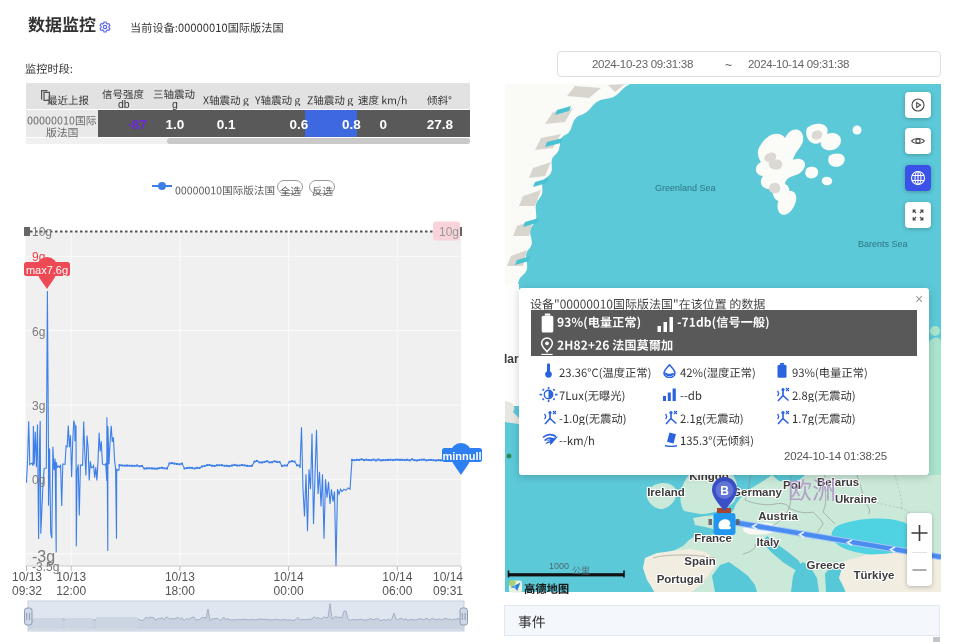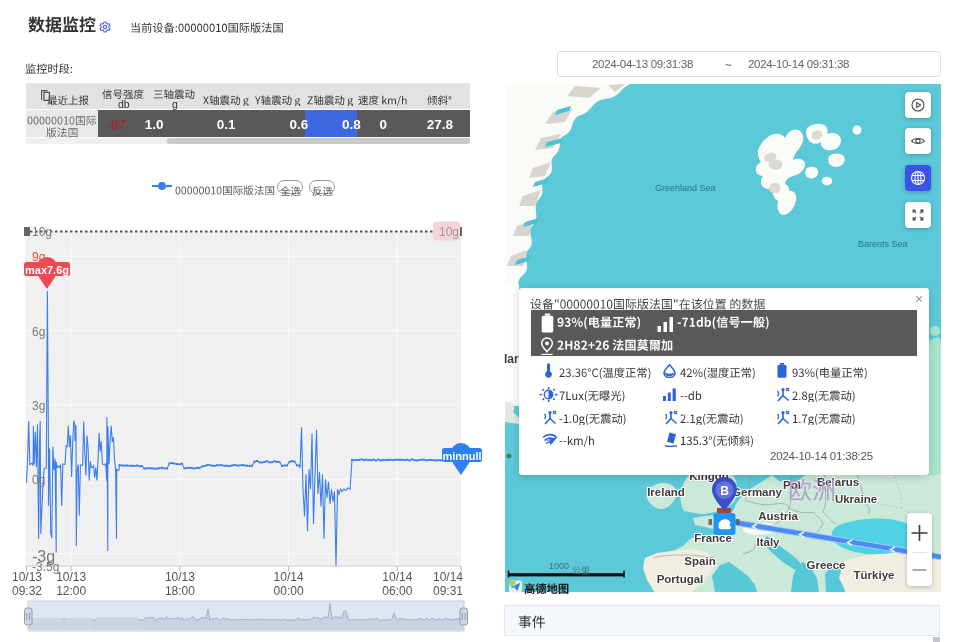--- a/index.html
+++ b/index.html
@@ -76,22 +76,22 @@
 <div style="position:absolute;left:27.0px;top:111.5px;width:70px;height:11px;"><svg width="70" height="11" viewBox="0 0 70 11">
       <g transform="translate(0,9.5)">
         <path d="M3.0 0.1C4.5 0.1 5.5 -1.2 5.5 -4.0C5.5 -6.7 4.5 -8.1 3.0 -8.1C1.5 -8.1 0.5 -6.7 0.5 -4.0C0.5 -1.2 1.5 0.1 3.0 0.1ZM3.0 -0.7C2.1 -0.7 1.5 -1.7 1.5 -4.0C1.5 -6.3 2.1 -7.3 3.0 -7.3C3.9 -7.3 4.5 -6.3 4.5 -4.0C4.5 -1.7 3.9 -0.7 3.0 -0.7Z M9.0 0.1C10.5 0.1 11.5 -1.2 11.5 -4.0C11.5 -6.7 10.5 -8.1 9.0 -8.1C7.5 -8.1 6.5 -6.7 6.5 -4.0C6.5 -1.2 7.5 0.1 9.0 0.1ZM9.0 -0.7C8.1 -0.7 7.5 -1.7 7.5 -4.0C7.5 -6.3 8.1 -7.3 9.0 -7.3C9.9 -7.3 10.5 -6.3 10.5 -4.0C10.5 -1.7 9.9 -0.7 9.0 -0.7Z M15.0 0.1C16.5 0.1 17.5 -1.2 17.5 -4.0C17.5 -6.7 16.5 -8.1 15.0 -8.1C13.5 -8.1 12.5 -6.7 12.5 -4.0C12.5 -1.2 13.5 0.1 15.0 0.1ZM15.0 -0.7C14.1 -0.7 13.5 -1.7 13.5 -4.0C13.5 -6.3 14.1 -7.3 15.0 -7.3C15.9 -7.3 16.5 -6.3 16.5 -4.0C16.5 -1.7 15.9 -0.7 15.0 -0.7Z M21.0 0.1C22.5 0.1 23.4 -1.2 23.4 -4.0C23.4 -6.7 22.5 -8.1 21.0 -8.1C19.5 -8.1 18.5 -6.7 18.5 -4.0C18.5 -1.2 19.5 0.1 21.0 0.1ZM21.0 -0.7C20.1 -0.7 19.5 -1.7 19.5 -4.0C19.5 -6.3 20.1 -7.3 21.0 -7.3C21.9 -7.3 22.5 -6.3 22.5 -4.0C22.5 -1.7 21.9 -0.7 21.0 -0.7Z M27.0 0.1C28.5 0.1 29.4 -1.2 29.4 -4.0C29.4 -6.7 28.5 -8.1 27.0 -8.1C25.5 -8.1 24.5 -6.7 24.5 -4.0C24.5 -1.2 25.5 0.1 27.0 0.1ZM27.0 -0.7C26.1 -0.7 25.5 -1.7 25.5 -4.0C25.5 -6.3 26.1 -7.3 27.0 -7.3C27.9 -7.3 28.5 -6.3 28.5 -4.0C28.5 -1.7 27.9 -0.7 27.0 -0.7Z M33.0 0.1C34.5 0.1 35.4 -1.2 35.4 -4.0C35.4 -6.7 34.5 -8.1 33.0 -8.1C31.5 -8.1 30.5 -6.7 30.5 -4.0C30.5 -1.2 31.5 0.1 33.0 0.1ZM33.0 -0.7C32.1 -0.7 31.5 -1.7 31.5 -4.0C31.5 -6.3 32.1 -7.3 33.0 -7.3C33.9 -7.3 34.5 -6.3 34.5 -4.0C34.5 -1.7 33.9 -0.7 33.0 -0.7Z M36.9 0.0H41.3V-0.8H39.7V-7.9H38.9C38.5 -7.7 38.0 -7.5 37.3 -7.4V-6.7H38.7V-0.8H36.9Z M45.0 0.1C46.5 0.1 47.4 -1.2 47.4 -4.0C47.4 -6.7 46.5 -8.1 45.0 -8.1C43.4 -8.1 42.5 -6.7 42.5 -4.0C42.5 -1.2 43.4 0.1 45.0 0.1ZM45.0 -0.7C44.1 -0.7 43.4 -1.7 43.4 -4.0C43.4 -6.3 44.1 -7.3 45.0 -7.3C45.9 -7.3 46.5 -6.3 46.5 -4.0C46.5 -1.7 45.9 -0.7 45.0 -0.7Z M54.3 -3.5C54.7 -3.1 55.2 -2.6 55.4 -2.2L56.0 -2.6C55.7 -2.9 55.3 -3.4 54.9 -3.7ZM50.4 -2.1V-1.4H56.3V-2.1H53.7V-3.9H55.9V-4.6H53.7V-6.2H56.1V-6.9H50.6V-6.2H52.9V-4.6H50.9V-3.9H52.9V-2.1ZM48.9 -8.6V0.9H49.7V0.3H57.0V0.9H57.8V-8.6ZM49.7 -0.4V-7.8H57.0V-0.4Z M63.7 -8.3V-7.5H68.5V-8.3ZM67.1 -3.5C67.6 -2.4 68.1 -1.0 68.3 -0.2L69.1 -0.4C68.9 -1.3 68.3 -2.7 67.8 -3.7ZM64.0 -3.7C63.7 -2.5 63.2 -1.4 62.7 -0.6C62.8 -0.5 63.2 -0.3 63.3 -0.2C63.9 -1.0 64.4 -2.3 64.8 -3.5ZM59.7 -8.6V0.9H60.4V-7.9H62.0C61.8 -7.1 61.5 -6.2 61.1 -5.4C61.9 -4.6 62.1 -3.8 62.1 -3.2C62.1 -2.9 62.1 -2.6 61.9 -2.5C61.8 -2.4 61.7 -2.4 61.6 -2.4C61.4 -2.4 61.2 -2.4 60.9 -2.4C61.1 -2.2 61.1 -1.9 61.1 -1.7C61.4 -1.7 61.7 -1.7 61.9 -1.7C62.1 -1.7 62.3 -1.8 62.5 -1.9C62.8 -2.1 62.9 -2.6 62.9 -3.2C62.9 -3.8 62.7 -4.6 61.9 -5.5C62.3 -6.4 62.7 -7.4 63.0 -8.3L62.5 -8.6L62.3 -8.6ZM63.3 -5.7V-4.9H65.6V-0.2C65.6 -0.0 65.5 0.0 65.4 0.0C65.2 0.0 64.7 0.0 64.2 0.0C64.3 0.3 64.4 0.6 64.4 0.8C65.2 0.8 65.7 0.8 66.0 0.7C66.3 0.6 66.4 0.3 66.4 -0.2V-4.9H69.0V-5.7Z" fill="#666"></path>
       </g>
     </svg></div>
 <div style="position:absolute;left:45.5px;top:123.5px;width:33px;height:11px;"><svg width="33" height="11" viewBox="0 0 33 11">
       <g transform="translate(0,9.5)">
         <path d="M1.1 -8.9V-4.6C1.1 -2.9 1.0 -1.0 0.3 0.4C0.5 0.5 0.8 0.7 0.9 0.9C1.5 -0.2 1.8 -1.6 1.8 -3.1H3.3V0.9H4.1V-3.8H1.9L1.9 -4.6V-5.4H4.7V-6.1H3.8V-9.1H3.0V-6.1H1.9V-8.9ZM9.2 -5.2C9.0 -3.9 8.6 -2.9 8.0 -2.0C7.5 -2.9 7.1 -4.0 6.9 -5.2ZM5.2 -8.3V-4.6C5.2 -3.0 5.1 -1.0 4.3 0.5C4.5 0.6 4.8 0.8 4.9 0.9C5.9 -0.6 6.0 -2.8 6.0 -4.6V-5.2H6.2C6.5 -3.7 6.9 -2.4 7.6 -1.4C7.0 -0.7 6.3 -0.1 5.6 0.2C5.7 0.4 5.9 0.7 6.0 0.9C6.8 0.5 7.4 -0.0 8.0 -0.7C8.5 -0.0 9.1 0.5 9.8 0.9C10.0 0.7 10.2 0.4 10.4 0.2C9.6 -0.1 9.0 -0.6 8.5 -1.3C9.3 -2.5 9.8 -3.9 10.1 -5.8L9.6 -6.0L9.5 -5.9H6.0V-7.7C7.5 -7.8 9.1 -8.0 10.2 -8.3L9.7 -9.0C8.6 -8.7 6.8 -8.5 5.2 -8.3Z M11.8 -8.4C12.5 -8.0 13.4 -7.5 13.9 -7.1L14.3 -7.8C13.9 -8.2 13.0 -8.7 12.3 -9.0ZM11.3 -5.4C12.0 -5.1 12.8 -4.6 13.3 -4.3L13.7 -4.9C13.3 -5.3 12.4 -5.8 11.7 -6.0ZM11.6 0.2 12.3 0.7C12.9 -0.3 13.7 -1.6 14.3 -2.8L13.7 -3.3C13.0 -2.1 12.2 -0.7 11.6 0.2ZM15.0 0.5C15.3 0.4 15.7 0.3 19.8 -0.2C20.0 0.2 20.1 0.6 20.2 0.9L21.0 0.5C20.6 -0.4 19.8 -1.6 19.1 -2.6L18.4 -2.3C18.7 -1.9 19.1 -1.4 19.4 -0.9L15.9 -0.5C16.6 -1.4 17.3 -2.6 17.9 -3.7H20.9V-4.5H18.1V-6.4H20.5V-7.2H18.1V-9.1H17.3V-7.2H14.9V-6.4H17.3V-4.5H14.5V-3.7H16.9C16.3 -2.5 15.6 -1.4 15.4 -1.0C15.1 -0.6 14.9 -0.4 14.7 -0.3C14.8 -0.1 14.9 0.3 15.0 0.5Z M28.0 -3.5C28.4 -3.1 28.8 -2.6 29.1 -2.2L29.6 -2.6C29.4 -2.9 28.9 -3.4 28.5 -3.7ZM24.1 -2.1V-1.4H30.0V-2.1H27.3V-3.9H29.5V-4.6H27.3V-6.2H29.8V-6.9H24.2V-6.2H26.6V-4.6H24.5V-3.9H26.6V-2.1ZM22.5 -8.6V0.9H23.3V0.3H30.6V0.9H31.5V-8.6ZM23.3 -0.4V-7.8H30.6V-0.4Z" fill="#666"></path>
       </g>
     </svg></div>
-<div class="lt" style="left:86px;top:116.5px;width:60px;text-align:center;font-size:13.5px;font-weight:normal;color:#b91c1c">-87</div>
-<div class="lt" style="left:144.8px;top:116.5px;width:60px;text-align:left;font-size:13.5px;font-weight:bold;color:#fff">1.0</div>
+<div class="lt" style="left:107px;top:116.5px;width:60px;text-align:center;font-size:13.5px;font-weight:bold;color:#6d28d9">-87</div>
+<div class="lt" style="left:144.8px;top:116.5px;width:60px;text-align:center;font-size:13.5px;font-weight:bold;color:#fff">1.0</div>
 <div class="lt" style="left:196.2px;top:116.5px;width:60px;text-align:center;font-size:13.5px;font-weight:bold;color:#fff">0.1</div>
 <div class="lt" style="left:248.2px;top:116.5px;width:60px;text-align:right;font-size:13.5px;font-weight:bold;color:#fff">0.6</div>
 <div class="lt" style="left:300.8px;top:116.5px;width:60px;text-align:right;font-size:13.5px;font-weight:bold;color:#fff">0.8</div>
 <div class="lt" style="left:353.2px;top:116.5px;width:60px;text-align:center;font-size:13.5px;font-weight:bold;color:#fff">0</div>
 <div class="lt" style="left:409.8px;top:116.5px;width:60px;text-align:center;font-size:13.5px;font-weight:bold;color:#fff">27.8</div>
 <div class="ab" style="left:26px;top:138px;width:444px;height:6px;background:#f0f0f0"></div>
 <div class="ab" style="left:167px;top:138px;width:303px;height:6px;background:#c9c9c9;border-radius:3px"></div>
 <div class="ab" style="left:152px;top:185px;width:20px;height:2px;background:#3d7fe8"></div>
 <div class="ab" style="left:158px;top:182px;width:8px;height:8px;background:#3d7fe8;border-radius:4px"></div>
 <div style="position:absolute;left:175px;top:181.5px;width:101px;height:11px;"><svg width="101" height="11" viewBox="0 0 101 11">
@@ -268,21 +268,21 @@
 <div class="lt" style="left:5.0px;top:570px;width:44px;text-align:center;font-size:12px;color:#555;line-height:14px">10/13<br>09:32</div>
 <div class="lt" style="left:49.2px;top:570px;width:44px;text-align:center;font-size:12px;color:#555;line-height:14px">10/13<br>12:00</div>
 <div class="lt" style="left:157.9px;top:570px;width:44px;text-align:center;font-size:12px;color:#555;line-height:14px">10/13<br>18:00</div>
 <div class="lt" style="left:266.6px;top:570px;width:44px;text-align:center;font-size:12px;color:#555;line-height:14px">10/14<br>00:00</div>
 <div class="lt" style="left:375.3px;top:570px;width:44px;text-align:center;font-size:12px;color:#555;line-height:14px">10/14<br>06:00</div>
 <div class="lt" style="left:426.0px;top:570px;width:44px;text-align:center;font-size:12px;color:#555;line-height:14px">10/14<br>09:31</div>
 <svg class="ab" style="left:20px;top:254px" width="60" height="37" viewBox="0 0 60 37">
 <path d="M27 35 C21 26 16.5 21.5 16.5 13.5 A10.5 10.5 0 0 1 37.5 13.5 C37.5 21.5 33 26 27 35Z" fill="#ee4a55"></path>
 <rect x="4" y="8" width="46" height="14" rx="2.5" fill="#ee4a55"></rect>
 </svg>
-<div class="lt" style="left:24px;top:263.5px;width:46px;text-align:center;font-size:11px;font-weight:bold;color:#fff">max7.6g</div>
+<div class="lt" style="left:24px;top:263.5px;width:46px;text-align:center;font-size:11px;font-weight:normal;color:#fff">max7.6g</div>
 <svg class="ab" style="left:438px;top:440px" width="45" height="37" viewBox="0 0 45 37">
 <path d="M23 35 C17 26 12.5 21.5 12.5 13.5 A10.5 10.5 0 0 1 33.5 13.5 C33.5 21.5 29 26 23 35Z" fill="#2e7ff2"></path>
 <rect x="4" y="8" width="40" height="14" rx="2.5" fill="#2e7ff2"></rect>
 </svg>
 <div class="lt" style="left:442px;top:449.5px;width:40px;text-align:center;font-size:11px;font-weight:bold;color:#fff">minnull</div>
 <svg class="ab" style="left:0;top:0" width="483" height="642" viewBox="0 0 483 642">
 <rect x="28" y="601" width="436" height="30" fill="#dfe6f0" stroke="#c6d0de" stroke-width="1"></rect>
 <polygon points="28,629.5 28,619.7 30,619.9 32,620.0 34,620.2 36,619.9 38,620.2 40,618.7 42,619.4 44,620.2 46,619.7 48,620.1 50,618.9 52,619.5 54,619.1 56,619.6 58,619.6 60,618.7 62,619.0 64,619.1 66,620.2 68,619.9 70,619.0 72,620.0 74,618.9 76,619.7 78,618.9 80,618.7 82,620.1 84,619.0 86,619.0 88,620.3 90,620.1 92,619.2 94,620.2 96,619.6 98,619.8 100,619.0 102,620.2 104,619.8 106,620.2 108,620.1 110,619.2 112,619.3 114,619.0 116,618.9 118,618.8 120,619.2 122,619.7 124,618.7 126,619.8 128,619.2 130,619.2 132,620.0 134,619.5 136,619.2 138,619.5 140,619.8 142,620.6 144,619.8 146,617.1 148,618.4 150,617.0 152,617.7 154,617.7 156,620.4 158,618.3 160,618.9 162,617.4 164,619.9 166,617.1 168,617.3 170,619.3 172,618.3 174,619.0 176,618.2 178,617.3 180,619.5 182,617.6 184,620.7 186,618.5 188,619.2 190,618.7 192,617.2 194,617.1 196,620.1 198,619.7 200,619.3 202,617.4 204,617.6 206,618.1 208,609.0 210,620.6 212,618.8 214,618.8 216,618.5 218,618.4 220,620.6 222,618.8 224,617.3 226,619.9 228,618.3 230,620.0 232,619.9 234,619.8 236,619.8 238,619.9 240,619.3 242,619.8 244,619.1 246,619.5 248,619.9 250,619.8 252,619.2 254,620.2 256,619.7 258,619.6 260,618.7 262,619.6 264,619.1 266,619.8 268,619.4 270,620.0 272,619.7 274,620.0 276,619.3 278,619.7 280,619.9 282,620.0 284,619.3 286,620.0 288,620.1 290,619.8 292,620.3 294,620.2 296,619.5 298,617.2 300,620.4 302,619.4 304,619.6 306,619.8 308,619.3 310,619.1 312,619.2 314,616.6 316,618.4 318,617.4 320,619.1 322,618.5 324,616.7 326,617.8 328,617.3 330,603.5 332,619.1 334,617.5 336,616.5 338,617.7 340,617.0 342,618.1 344,611.0 346,611.0 348,618.9 350,620.2 352,620.0 354,619.4 356,620.0 358,619.7 360,619.3 362,619.5 364,620.4 366,619.5 368,620.2 370,618.3 372,619.5 374,619.6 376,618.9 378,618.6 380,620.4 382,620.4 384,619.5 386,620.5 388,619.0 390,620.5 392,618.7 394,613.0 396,619.1 398,620.0 400,618.0 402,618.7 404,620.0 406,618.7 408,620.5 410,619.5 412,619.6 414,619.9 416,619.9 418,619.3 420,618.7 422,619.2 424,619.9 426,618.1 428,619.1 430,620.2 432,618.0 434,619.1 436,619.8 438,619.2 440,619.0 442,620.1 444,618.7 446,618.2 448,619.7 450,618.7 452,620.3 454,619.2 456,619.2 458,618.4 460,619.6 462,620.0 464,618.8 464,629.5" fill="#c9d2e0"></polygon>
 <polyline points="28,619.7 30,619.9 32,620.0 34,620.2 36,619.9 38,620.2 40,618.7 42,619.4 44,620.2 46,619.7 48,620.1 50,618.9 52,619.5 54,619.1 56,619.6 58,619.6 60,618.7 62,619.0 64,619.1 66,620.2 68,619.9 70,619.0 72,620.0 74,618.9 76,619.7 78,618.9 80,618.7 82,620.1 84,619.0 86,619.0 88,620.3 90,620.1 92,619.2 94,620.2 96,619.6 98,619.8 100,619.0 102,620.2 104,619.8 106,620.2 108,620.1 110,619.2 112,619.3 114,619.0 116,618.9 118,618.8 120,619.2 122,619.7 124,618.7 126,619.8 128,619.2 130,619.2 132,620.0 134,619.5 136,619.2 138,619.5 140,619.8 142,620.6 144,619.8 146,617.1 148,618.4 150,617.0 152,617.7 154,617.7 156,620.4 158,618.3 160,618.9 162,617.4 164,619.9 166,617.1 168,617.3 170,619.3 172,618.3 174,619.0 176,618.2 178,617.3 180,619.5 182,617.6 184,620.7 186,618.5 188,619.2 190,618.7 192,617.2 194,617.1 196,620.1 198,619.7 200,619.3 202,617.4 204,617.6 206,618.1 208,609.0 210,620.6 212,618.8 214,618.8 216,618.5 218,618.4 220,620.6 222,618.8 224,617.3 226,619.9 228,618.3 230,620.0 232,619.9 234,619.8 236,619.8 238,619.9 240,619.3 242,619.8 244,619.1 246,619.5 248,619.9 250,619.8 252,619.2 254,620.2 256,619.7 258,619.6 260,618.7 262,619.6 264,619.1 266,619.8 268,619.4 270,620.0 272,619.7 274,620.0 276,619.3 278,619.7 280,619.9 282,620.0 284,619.3 286,620.0 288,620.1 290,619.8 292,620.3 294,620.2 296,619.5 298,617.2 300,620.4 302,619.4 304,619.6 306,619.8 308,619.3 310,619.1 312,619.2 314,616.6 316,618.4 318,617.4 320,619.1 322,618.5 324,616.7 326,617.8 328,617.3 330,603.5 332,619.1 334,617.5 336,616.5 338,617.7 340,617.0 342,618.1 344,611.0 346,611.0 348,618.9 350,620.2 352,620.0 354,619.4 356,620.0 358,619.7 360,619.3 362,619.5 364,620.4 366,619.5 368,620.2 370,618.3 372,619.5 374,619.6 376,618.9 378,618.6 380,620.4 382,620.4 384,619.5 386,620.5 388,619.0 390,620.5 392,618.7 394,613.0 396,619.1 398,620.0 400,618.0 402,618.7 404,620.0 406,618.7 408,620.5 410,619.5 412,619.6 414,619.9 416,619.9 418,619.3 420,618.7 422,619.2 424,619.9 426,618.1 428,619.1 430,620.2 432,618.0 434,619.1 436,619.8 438,619.2 440,619.0 442,620.1 444,618.7 446,618.2 448,619.7 450,618.7 452,620.3 454,619.2 456,619.2 458,618.4 460,619.6 462,620.0 464,618.8" fill="none" stroke="#a4b1c4" stroke-width="1"></polyline>
 <rect x="33" y="618" width="29" height="11" fill="#ccd5e2"></rect>
@@ -291,21 +291,21 @@
 <g>
 <rect x="24.5" y="608" width="7.5" height="17" rx="2.5" fill="#cfd8e5" stroke="#8d9cb4" stroke-width="1"></rect>
 <line x1="26.8" y1="613" x2="26.8" y2="620" stroke="#8d9cb4" stroke-width="1"></line>
 <line x1="29.6" y1="613" x2="29.6" y2="620" stroke="#8d9cb4" stroke-width="1"></line>
 <rect x="460" y="608" width="7.5" height="17" rx="2.5" fill="#cfd8e5" stroke="#8d9cb4" stroke-width="1"></rect>
 <line x1="462.3" y1="613" x2="462.3" y2="620" stroke="#8d9cb4" stroke-width="1"></line>
 <line x1="465.1" y1="613" x2="465.1" y2="620" stroke="#8d9cb4" stroke-width="1"></line>
 </g>
 </svg>
 <div class="ab" style="left:557px;top:51px;width:384px;height:26px;border:1px solid #dcdfe6;border-radius:4px"></div>
-<div class="lt" style="left:575px;top:58px;width:135px;text-align:center;font-size:11.5px;letter-spacing:-0.3px;color:#606266">2024-04-13 09:31:38</div>
+<div class="lt" style="left:575px;top:58px;width:135px;text-align:center;font-size:11.5px;letter-spacing:-0.3px;color:#606266">2024-10-23 09:31:38</div>
 <div class="lt" style="left:725px;top:58px;font-size:12px;color:#606266">~</div>
 <div class="lt" style="left:748px;top:58px;width:135px;text-align:left;font-size:11.5px;letter-spacing:-0.3px;color:#606266">2024-10-14 09:31:38</div>
 <svg class="ab" style="left:505px;top:84px" width="436" height="508" viewBox="0 0 436 508">
 <rect width="436" height="508" fill="#5cc9d8"></rect>
 
 <path d="M0 0 L125 0 C113 6 116 13 100 15 C86 17 88 27 76 31 C64 35 70 47 60 51 C52 55 58 65 50 71 C42 77 52 87 42 93 C32 99 42 107 34 115 C26 123 36 133 28 141 C20 149 32 157 24 165 C16 173 28 183 18 191 C10 197 16 205 6 211 L0 213 Z" fill="#fafaf7"></path>
 <g fill="#d8d5cf">
 <path d="M70 2 L96 4 L84 14 L62 12 Z"></path>
 <path d="M48 28 L68 24 L60 38 L40 40 Z"></path>
 <path d="M36 54 L56 50 L48 64 L30 66 Z"></path>
@@ -618,21 +618,21 @@
     </svg></div>
 <svg class="ab" style="left:664px;top:431.5px" width="14" height="15" viewBox="0 0 14 15">
     <path d="M5.5 0.5 L12 2.2 L9.5 11.5 L3 9.8 Z" fill="#2b62e0"></path>
     <path d="M1 13.8 C5 14.6 9 14.6 13 13.8" stroke="#2b62e0" stroke-width="1.4" fill="none"></path>
   </svg>
 <div style="position:absolute;left:680px;top:432.5px;width:74px;height:12px;"><svg width="74" height="12" viewBox="0 0 74 12">
       <g transform="translate(0,9.9)">
         <path d="M1.0 0.0H5.5V-0.9H3.9V-8.3H3.1C2.6 -8.0 2.1 -7.8 1.4 -7.7V-7.0H2.8V-0.9H1.0Z M9.2 0.1C10.7 0.1 11.9 -0.7 11.9 -2.2C11.9 -3.4 11.1 -4.1 10.2 -4.3V-4.4C11.0 -4.7 11.6 -5.4 11.6 -6.4C11.6 -7.7 10.6 -8.4 9.2 -8.4C8.3 -8.4 7.5 -8.0 6.9 -7.4L7.5 -6.8C7.9 -7.3 8.5 -7.6 9.2 -7.6C10.0 -7.6 10.6 -7.1 10.6 -6.3C10.6 -5.4 10.0 -4.7 8.3 -4.7V-3.9C10.2 -3.9 10.9 -3.3 10.9 -2.2C10.9 -1.3 10.2 -0.7 9.2 -0.7C8.2 -0.7 7.6 -1.2 7.1 -1.7L6.6 -1.0C7.1 -0.4 8.0 0.1 9.2 0.1Z M15.5 0.1C16.9 0.1 18.2 -0.9 18.2 -2.7C18.2 -4.5 17.1 -5.3 15.7 -5.3C15.2 -5.3 14.8 -5.2 14.5 -5.0L14.7 -7.4H17.8V-8.3H13.8L13.5 -4.4L14.1 -4.1C14.5 -4.4 14.9 -4.6 15.4 -4.6C16.5 -4.6 17.2 -3.9 17.2 -2.7C17.2 -1.5 16.4 -0.7 15.4 -0.7C14.4 -0.7 13.8 -1.2 13.4 -1.6L12.8 -0.9C13.4 -0.4 14.2 0.1 15.5 0.1Z M20.4 0.1C20.8 0.1 21.1 -0.2 21.1 -0.6C21.1 -1.1 20.8 -1.4 20.4 -1.4C20.0 -1.4 19.6 -1.1 19.6 -0.6C19.6 -0.2 20.0 0.1 20.4 0.1Z M24.9 0.1C26.4 0.1 27.6 -0.7 27.6 -2.2C27.6 -3.4 26.8 -4.1 25.8 -4.3V-4.4C26.7 -4.7 27.3 -5.4 27.3 -6.4C27.3 -7.7 26.3 -8.4 24.9 -8.4C23.9 -8.4 23.2 -8.0 22.6 -7.4L23.1 -6.8C23.6 -7.3 24.2 -7.6 24.9 -7.6C25.7 -7.6 26.3 -7.1 26.3 -6.3C26.3 -5.4 25.7 -4.7 24.0 -4.7V-3.9C25.9 -3.9 26.5 -3.3 26.5 -2.2C26.5 -1.3 25.9 -0.7 24.9 -0.7C23.9 -0.7 23.3 -1.2 22.8 -1.7L22.3 -1.0C22.8 -0.4 23.6 0.1 24.9 0.1Z M30.3 -5.4C31.2 -5.4 31.9 -6.1 31.9 -7.0C31.9 -8.0 31.2 -8.6 30.3 -8.6C29.5 -8.6 28.7 -8.0 28.7 -7.0C28.7 -6.1 29.5 -5.4 30.3 -5.4ZM30.3 -6.0C29.8 -6.0 29.4 -6.4 29.4 -7.0C29.4 -7.6 29.8 -8.1 30.3 -8.1C30.9 -8.1 31.3 -7.6 31.3 -7.0C31.3 -6.4 30.9 -6.0 30.3 -6.0Z M35.1 2.2 35.7 1.9C34.8 0.3 34.3 -1.6 34.3 -3.5C34.3 -5.4 34.8 -7.3 35.7 -8.9L35.1 -9.2C34.1 -7.5 33.4 -5.7 33.4 -3.5C33.4 -1.3 34.1 0.5 35.1 2.2Z M37.5 -8.7V-7.9H41.3C41.2 -7.1 41.2 -6.2 41.1 -5.4H36.8V-4.6H40.9C40.4 -2.6 39.3 -0.8 36.7 0.2C36.9 0.4 37.1 0.7 37.2 0.9C40.2 -0.3 41.3 -2.4 41.8 -4.6H42.0V-0.7C42.0 0.4 42.3 0.6 43.5 0.6C43.7 0.6 45.3 0.6 45.6 0.6C46.7 0.6 47.0 0.2 47.1 -1.6C46.8 -1.7 46.5 -1.8 46.3 -2.0C46.2 -0.5 46.1 -0.2 45.6 -0.2C45.2 -0.2 43.8 -0.2 43.6 -0.2C43.0 -0.2 42.9 -0.3 42.9 -0.7V-4.6H47.0V-5.4H41.9C42.0 -6.2 42.1 -7.1 42.1 -7.9H46.3V-8.7Z M55.3 -5.5V-3.2C55.3 -2.1 55.1 -0.5 52.8 0.4C53.0 0.5 53.1 0.8 53.2 0.9C55.8 -0.1 56.0 -1.8 56.0 -3.2V-5.5ZM55.8 -0.8C56.5 -0.3 57.4 0.4 57.9 0.9L58.4 0.3C57.9 -0.2 57.0 -0.9 56.3 -1.4ZM50.0 -9.5C49.5 -7.7 48.6 -6.0 47.7 -4.9C47.9 -4.7 48.1 -4.2 48.1 -4.0C48.5 -4.5 48.8 -5.0 49.2 -5.6V0.9H49.9V-7.1C50.3 -7.8 50.5 -8.5 50.7 -9.3ZM51.1 -0.9C51.2 -1.1 51.5 -1.3 53.2 -2.2C53.1 -2.4 53.1 -2.7 53.1 -2.9L51.8 -2.3V-5.4H53.2V-6.1H51.8V-8.2H51.1V-2.4C51.1 -2.0 50.9 -1.8 50.7 -1.7C50.8 -1.5 51.0 -1.1 51.1 -0.9ZM53.7 -6.9V-1.6H54.4V-6.1H57.1V-1.6H57.8V-6.9H55.8C56.0 -7.2 56.1 -7.6 56.3 -8.0H58.3V-8.8H53.2V-8.0H55.4C55.3 -7.7 55.2 -7.2 55.0 -6.9Z M63.1 -2.7C63.5 -2.0 63.9 -1.0 64.1 -0.4L64.8 -0.7C64.6 -1.3 64.2 -2.3 63.8 -3.0ZM60.3 -3.0C60.1 -2.1 59.7 -1.1 59.3 -0.5C59.4 -0.4 59.8 -0.2 59.9 -0.1C60.4 -0.7 60.8 -1.8 61.1 -2.8ZM64.7 -5.4C65.4 -4.9 66.2 -4.3 66.6 -3.8L67.2 -4.4C66.8 -4.8 66.0 -5.5 65.3 -5.9ZM65.2 -8.2C65.8 -7.7 66.6 -7.0 66.9 -6.5L67.5 -7.1C67.2 -7.5 66.4 -8.2 65.8 -8.7ZM62.3 -9.5C61.6 -8.3 60.3 -7.1 59.1 -6.4C59.2 -6.2 59.4 -5.8 59.5 -5.6C59.8 -5.8 60.0 -5.9 60.3 -6.1V-5.7H61.7V-4.5H59.4V-3.7H61.7V-0.1C61.7 0.1 61.7 0.1 61.5 0.1C61.4 0.1 60.9 0.1 60.4 0.1C60.5 0.3 60.6 0.7 60.7 0.9C61.4 0.9 61.9 0.9 62.1 0.7C62.4 0.6 62.5 0.4 62.5 -0.1V-3.7H64.6V-4.5H62.5V-5.7H64.0V-6.5H60.7C61.3 -7.0 61.8 -7.5 62.3 -8.1C63.2 -7.6 64.0 -6.9 64.6 -6.3L65.0 -7.0C64.5 -7.5 63.6 -8.2 62.8 -8.7L63.1 -9.2ZM64.7 -2.4 64.9 -1.6 67.8 -2.2V0.9H68.6V-2.4L69.8 -2.6L69.7 -3.4L68.6 -3.2V-9.5H67.8V-3.0Z M71.2 2.2C72.3 0.5 72.9 -1.3 72.9 -3.5C72.9 -5.7 72.3 -7.5 71.2 -9.2L70.6 -8.9C71.6 -7.3 72.1 -5.4 72.1 -3.5C72.1 -1.6 71.6 0.3 70.6 1.9Z" fill="#333"></path>
       </g>
     </svg></div>
-<div class="lt" style="left:770px;top:449.5px;width:143px;text-align:left;font-size:11.5px;letter-spacing:-0.2px;color:#555">2024-10-14 01:38:25</div>
+<div class="lt" style="left:744px;top:449.5px;width:143px;text-align:right;font-size:11.5px;letter-spacing:-0.2px;color:#555">2024-10-14 01:38:25</div>
 <div style="position:absolute;left:788px;top:478px;width:49px;height:25px;"><svg width="49" height="25" viewBox="0 0 49 25">
       <g transform="translate(0,21.1)">
         <path d="M7.2 -8.5C6.2 -6.4 4.9 -4.5 3.6 -3.0V-13.9C4.8 -12.3 6.1 -10.3 7.2 -8.5ZM12.2 -18.4H1.8V0.9H12.1C12.5 1.2 12.9 1.7 13.2 2.0C15.4 -0.2 16.6 -2.8 17.2 -5.4C18.2 -2.4 19.6 -0.1 21.9 1.9C22.2 1.4 22.7 0.8 23.1 0.5C20.1 -1.9 18.7 -4.8 17.8 -9.5C17.9 -10.2 17.9 -10.9 17.9 -11.5V-13.2H16.2V-11.6C16.2 -8.3 15.9 -3.4 12.2 0.5V-0.7H3.6V-2.6C3.9 -2.4 4.5 -1.9 4.7 -1.7C6.0 -3.1 7.2 -4.9 8.2 -6.8C9.1 -5.2 9.9 -3.7 10.4 -2.5L12.0 -3.3C11.3 -4.8 10.3 -6.6 9.1 -8.6C10.1 -10.7 10.9 -13.0 11.6 -15.4L10.0 -15.7C9.5 -13.8 8.8 -12.0 8.1 -10.2C7.0 -11.8 5.9 -13.4 4.8 -14.8L3.6 -14.2V-16.8H12.2ZM14.7 -20.2C14.1 -16.5 13.1 -13.0 11.4 -10.8C11.9 -10.6 12.6 -10.2 12.9 -9.9C13.8 -11.2 14.5 -12.8 15.1 -14.7H21.2C20.9 -13.1 20.4 -11.4 20.0 -10.2L21.4 -9.8C22.1 -11.4 22.8 -13.9 23.2 -16.0L22.0 -16.4L21.7 -16.3H15.6C15.9 -17.5 16.2 -18.7 16.4 -19.9Z M33.9 -19.6V-11.3C33.9 -6.9 33.6 -2.6 30.6 0.8C31.1 1.1 31.8 1.6 32.1 1.9C35.2 -1.8 35.6 -6.5 35.6 -11.2V-19.6ZM32.0 -13.3C31.7 -11.4 31.0 -9.0 30.0 -7.6L31.4 -6.8C32.4 -8.4 33.0 -10.9 33.4 -12.9ZM35.7 -12.5C36.4 -10.9 37.1 -8.7 37.2 -7.3L38.6 -7.8C38.4 -9.2 37.8 -11.4 37.0 -13.0ZM25.9 -18.6C27.3 -17.9 29.0 -16.7 29.8 -16.0L30.9 -17.4C30.1 -18.1 28.3 -19.2 27.0 -19.9ZM24.9 -12.1C26.3 -11.4 28.1 -10.4 29.0 -9.7L30.0 -11.2C29.1 -11.8 27.3 -12.8 25.9 -13.5ZM25.4 0.6 27.0 1.6C28.1 -0.6 29.3 -3.6 30.2 -6.1L28.7 -7.0C27.7 -4.3 26.4 -1.2 25.4 0.6ZM44.2 -19.7V-8.5C43.7 -10.0 42.8 -11.9 41.9 -13.4L40.7 -12.9V-19.3H39.0V1.4H40.7V-12.6C41.7 -10.9 42.6 -8.7 43.0 -7.3L44.2 -7.8V1.9H46.0V-19.7Z" fill="#b4a0c8"></path>
       </g>
     </svg></div>
 <div class="lt" style="left:504px;top:352px;font-size:12px;font-weight:bold;color:#3c3c3e;text-shadow:0 0 2px #fff">lar</div>
 <div class="ab" style="left:504px;top:605px;width:436px;height:31px;background:#f4f8fc;border:1px solid #e2e8f0"></div>
 <div style="position:absolute;left:518px;top:614.5px;width:28px;height:14px;"><svg width="28" height="14" viewBox="0 0 28 14">
       <g transform="translate(0,12.1)">
         <path d="M1.8 -1.8V-1.0H6.3V-0.1C6.3 0.2 6.3 0.3 6.0 0.3C5.8 0.3 4.9 0.3 4.1 0.3C4.2 0.5 4.4 0.9 4.5 1.1C5.6 1.1 6.3 1.1 6.8 1.0C7.2 0.8 7.4 0.6 7.4 -0.1V-1.0H10.7V-0.4H11.7V-2.8H13.2V-3.7H11.7V-5.4H7.4V-6.4H11.5V-8.8H7.4V-9.6H12.9V-10.5H7.4V-11.6H6.3V-10.5H0.9V-9.6H6.3V-8.8H2.4V-6.4H6.3V-5.4H2.0V-4.6H6.3V-3.7H0.7V-2.8H6.3V-1.8ZM3.4 -8.1H6.3V-7.1H3.4ZM7.4 -8.1H10.5V-7.1H7.4ZM7.4 -4.6H10.7V-3.7H7.4ZM7.4 -2.8H10.7V-1.8H7.4Z M18.2 -4.7V-3.7H22.1V1.1H23.2V-3.7H27.0V-4.7H23.2V-7.8H26.3V-8.8H23.2V-11.4H22.1V-8.8H20.3C20.5 -9.4 20.6 -10.0 20.8 -10.7L19.8 -10.9C19.4 -9.1 18.9 -7.3 18.1 -6.2C18.3 -6.0 18.8 -5.8 18.9 -5.6C19.3 -6.2 19.7 -7.0 20.0 -7.8H22.1V-4.7ZM17.5 -11.5C16.8 -9.5 15.5 -7.4 14.2 -6.0C14.4 -5.8 14.7 -5.3 14.8 -5.0C15.3 -5.5 15.7 -6.0 16.1 -6.6V1.1H17.1V-8.2C17.6 -9.2 18.1 -10.2 18.5 -11.2Z" fill="#333"></path>

